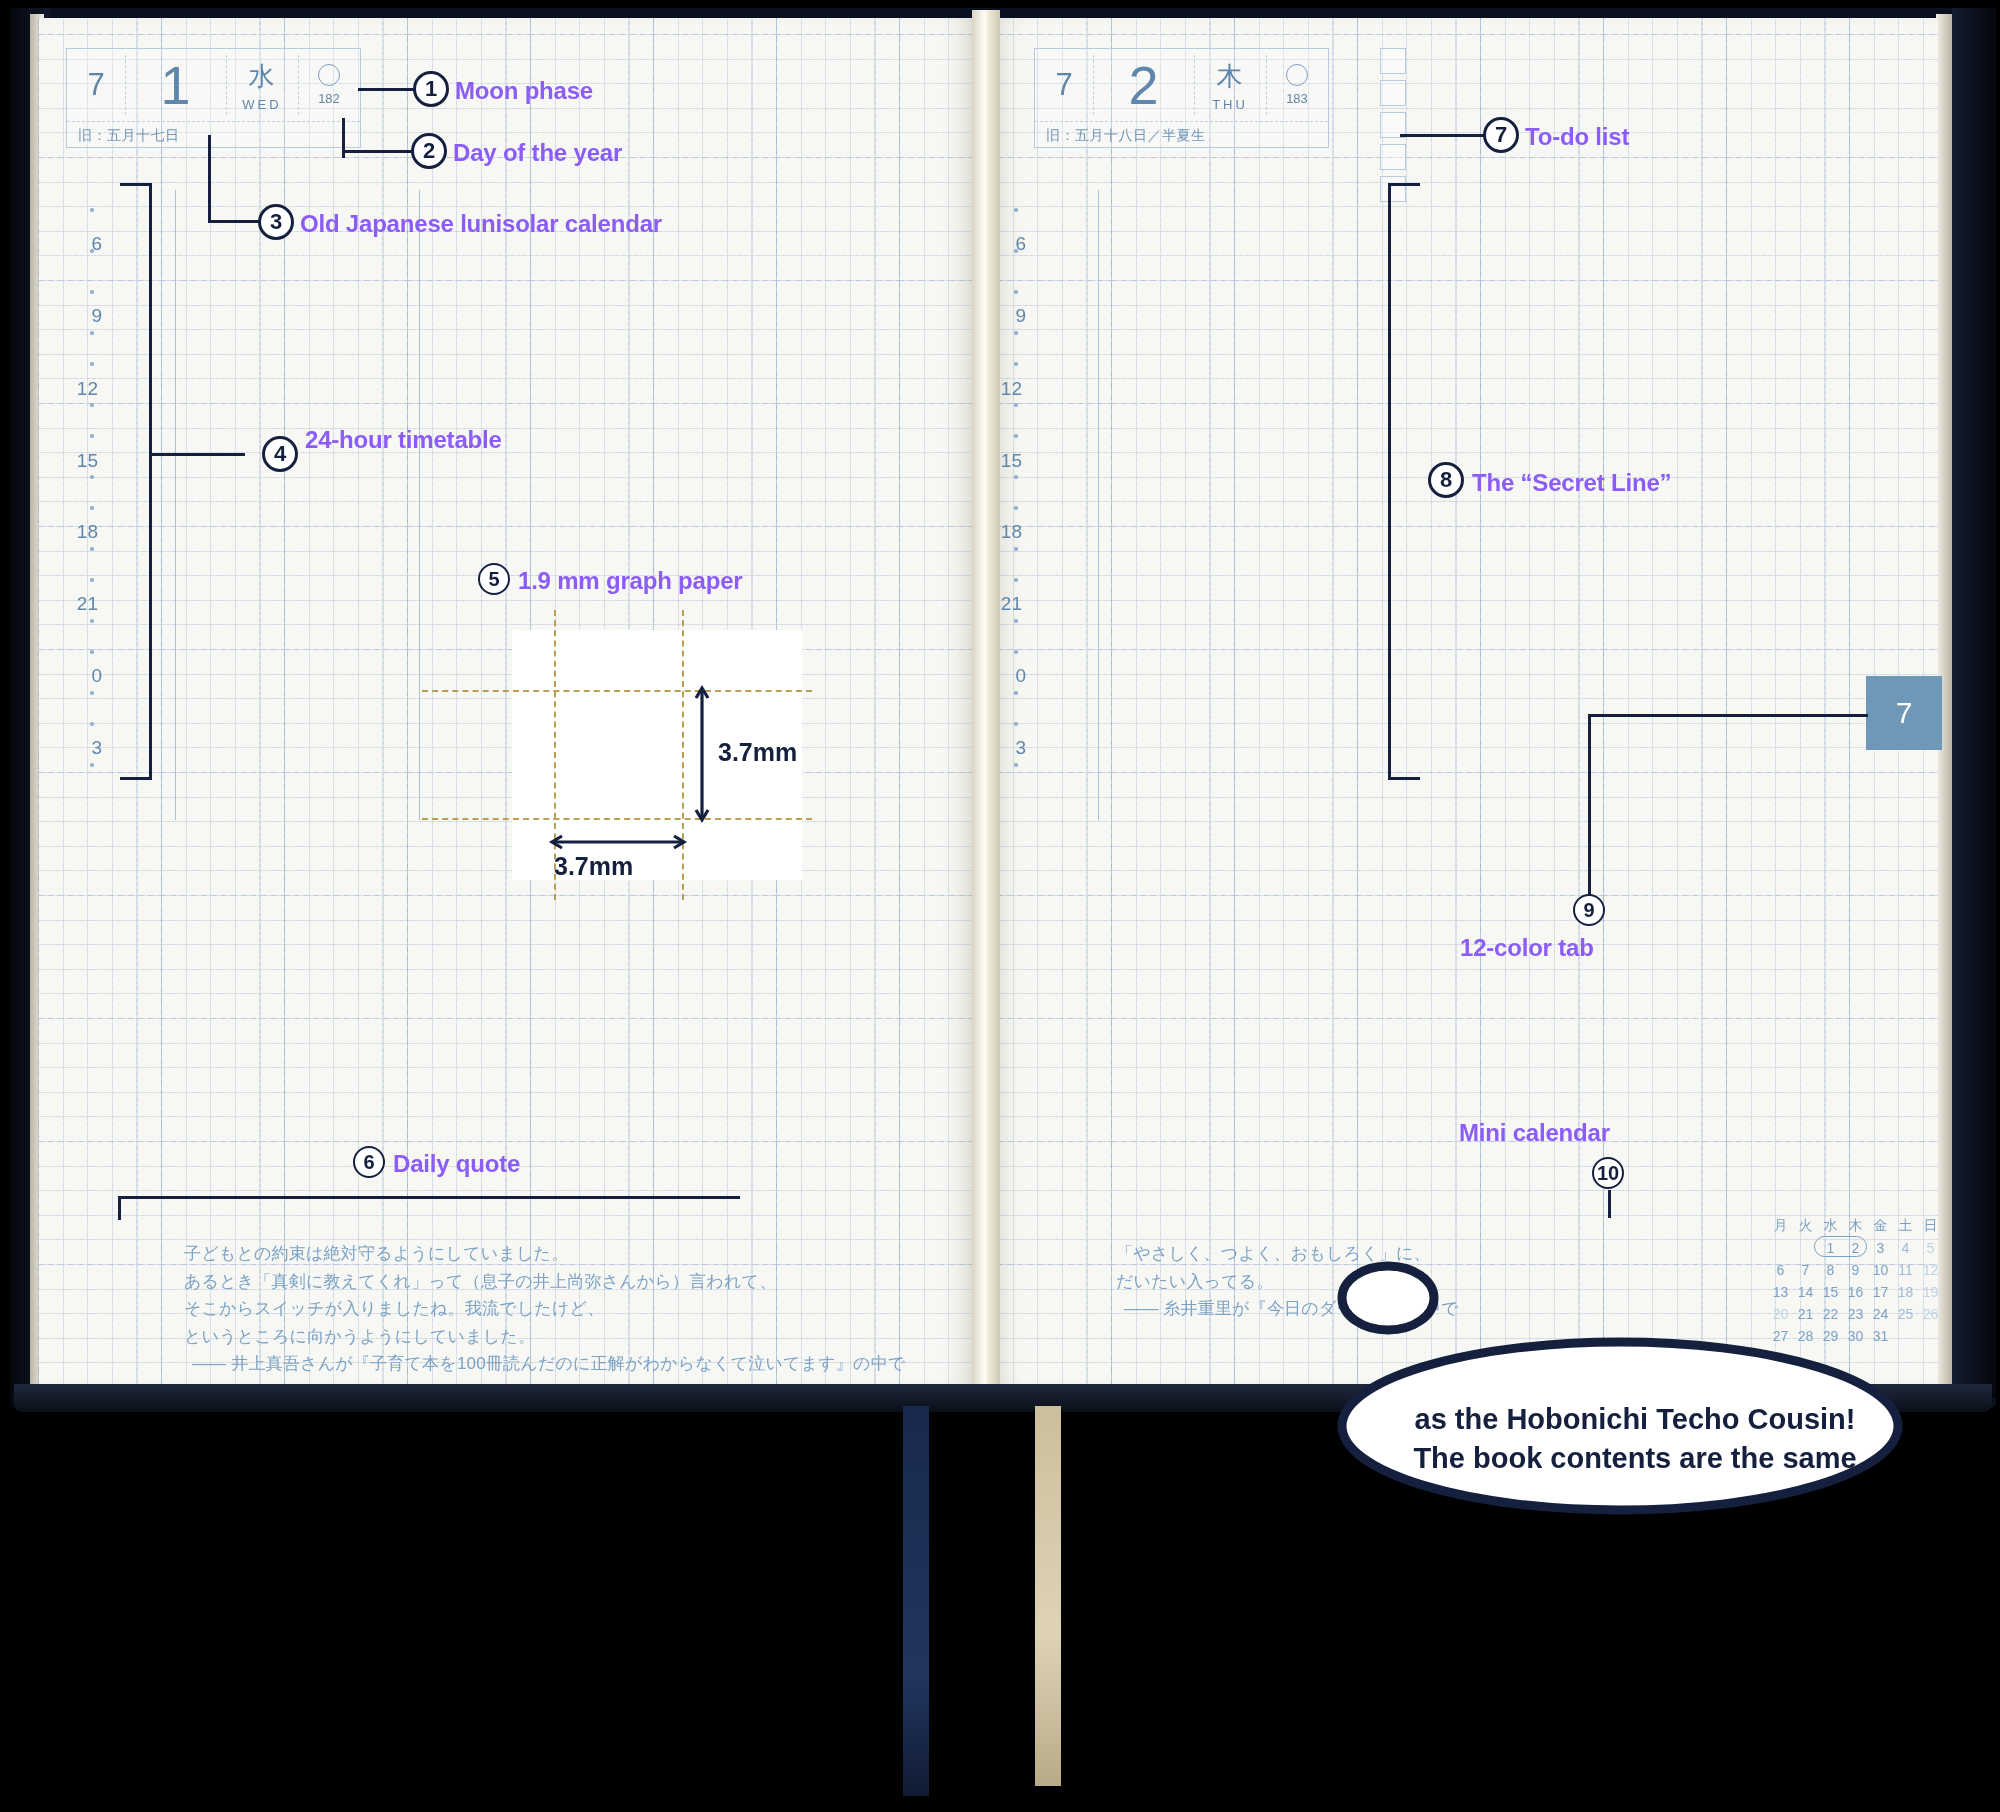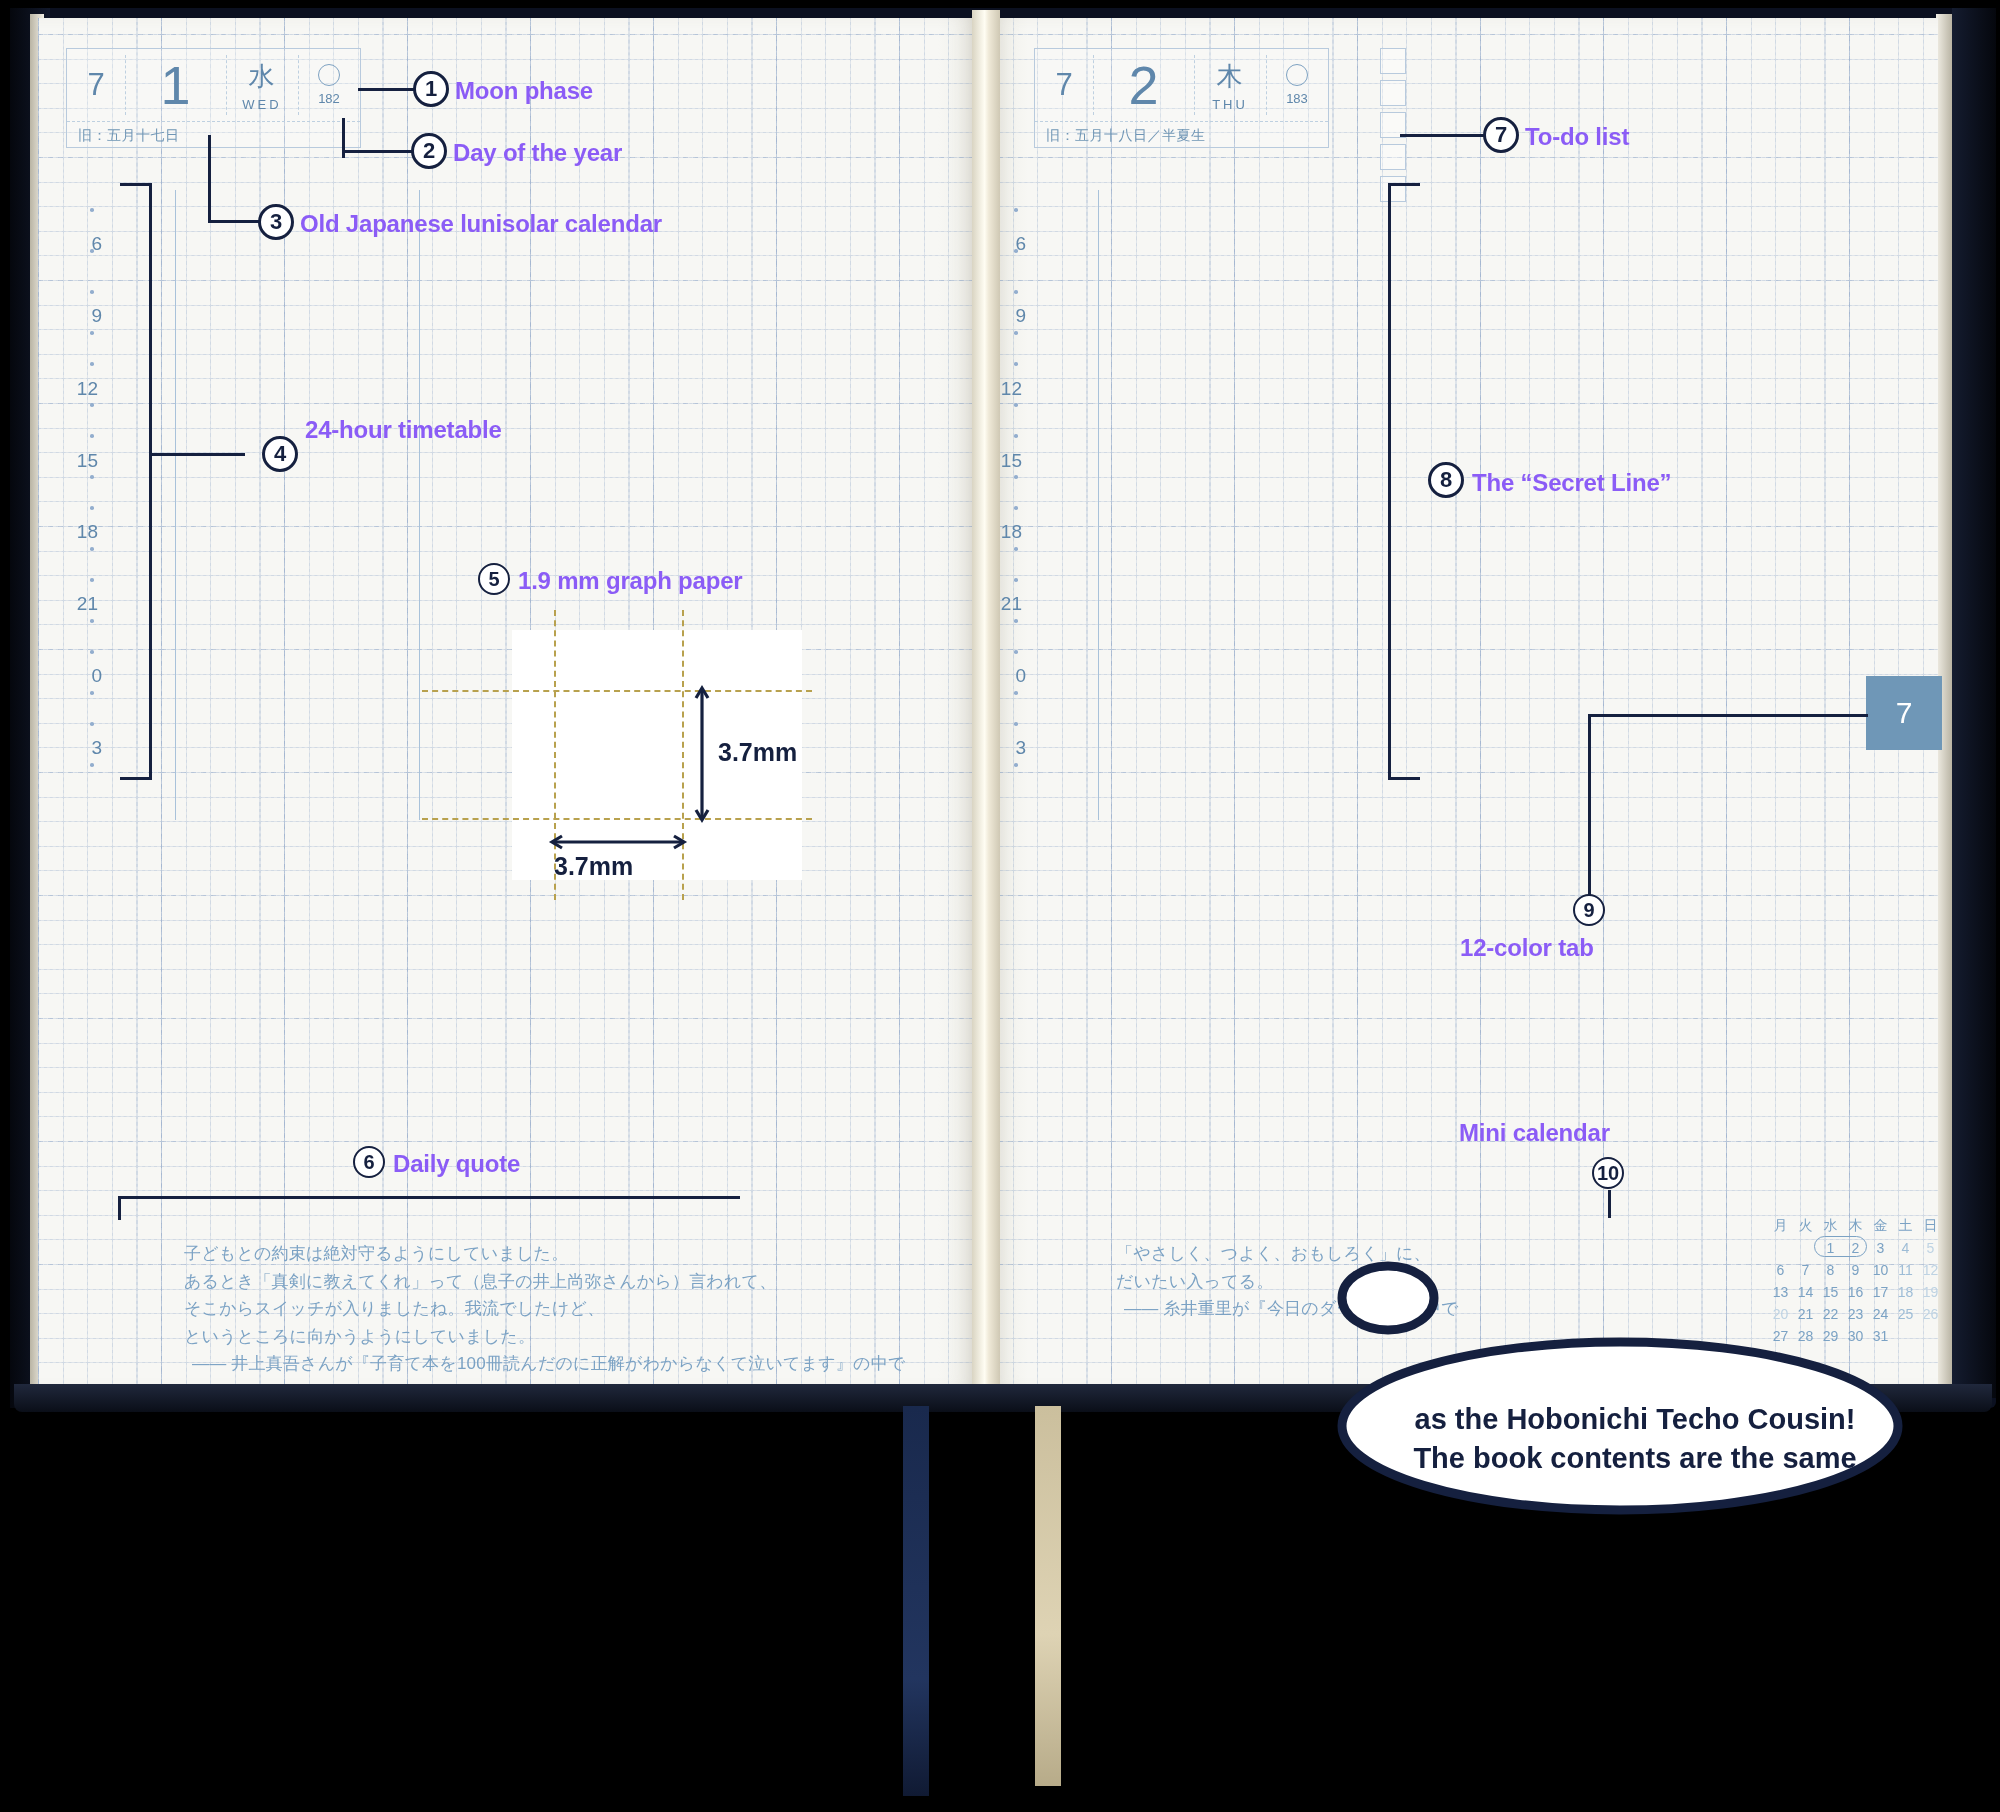--- a/index.html
+++ b/index.html
@@ -405,21 +405,21 @@
   <div class="lab" style="left:453px; top:139px;">Day of the year</div>
 
   <div class="lead v" style="left:208px; top:135px; height:88px;"></div>
   <div class="lead h" style="left:208px; top:220px; width:60px;"></div>
   <div class="num" style="left:258px; top:204px;">3</div>
   <div class="lab" style="left:300px; top:210px;">Old Japanese lunisolar calendar</div>
 
   <div class="bracket r" style="left:120px; top:183px; width:32px; height:597px;"></div>
   <div class="lead h" style="left:150px; top:453px; width:95px;"></div>
   <div class="num" style="left:262px; top:436px;">4</div>
-  <div class="lab" style="left:305px; top:416px;text-align:center;">24-hour timetable</div>
+  <div class="lab" style="left:305px; top:426px;text-align:center;">24-hour timetable</div>
 
   <div class="num sm" style="left:478px; top:563px;">5</div>
   <div class="lab" style="left:518px; top:567px;">1.9 mm graph paper</div>
 
   <div class="num sm" style="left:353px; top:1146px;">6</div>
   <div class="lab" style="left:393px; top:1150px;">Daily quote</div>
   <div class="bracket" style="left:118px; top:1196px; width:622px; height:24px; border-bottom:none;"></div>
 
   <div class="lead h" style="left:1400px; top:134px; width:90px;"></div>
   <div class="num" style="left:1483px; top:117px;">7</div>

